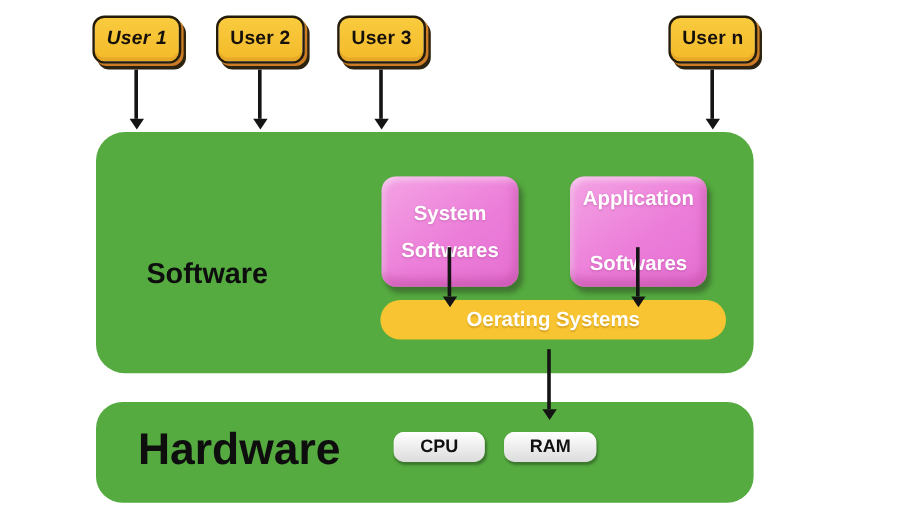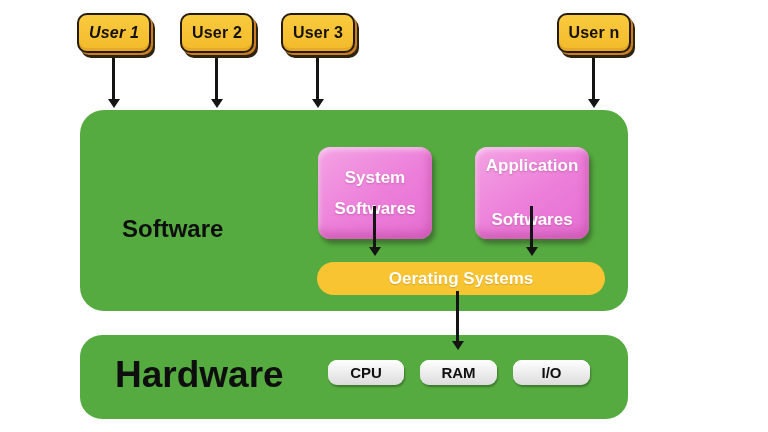--- a/index.html
+++ b/index.html
@@ -59,21 +59,21 @@
                inset 2px 3px 5px rgba(255,255,255,0.45);
     display:flex; flex-direction:column; align-items:center; justify-content:center;
     gap:11px; color:#fff; font-weight:bold; font-size:17px; text-align:center;
     text-shadow:0 1px 2px rgba(140,40,110,0.35);
   }
   .pb-system { left:238px; }
   .pb-application { left:395px;gap:34px; }
 
   
   .os-bar {
-    position:absolute; left:237px; top:152px; width:288px; height:33px;
+    position:absolute; left:237px; top:140px; width:288px; height:33px;
     background:var(--yellow,#f8c431); border-radius:17px;
     display:flex; align-items:center; justify-content:center;
     color:#fff; font-weight:bold; font-size:17px;
     text-shadow:0 1px 1px rgba(160,110,10,0.35);
   }
 
   
   .hw-pill {
     position:absolute; top:25px; height:25px; box-sizing:border-box;
     background:linear-gradient(180deg,#ffffff 0%, #dcdcdc 100%);
@@ -108,21 +108,20 @@
       <span>Softwares</span>
     </div>
 
     <div class="os-bar">Oerating Systems</div>
   </div>
 
   <div class="layer layer-hardware">
     <div class="layer-label label-hardware">Hardware</div>
     <div class="hw-pill hp-ram">RAM</div>
     <div class="hw-pill hp-cpu">CPU</div>
-    <div class="hw-pill hp-io">I/O</div>
   </div>
 
   <div class="arrow a-u1"></div>
   <div class="arrow a-u2"></div>
   <div class="arrow a-u3"></div>
   <div class="arrow a-un"></div>
   <div class="arrow a-sys"></div>
   <div class="arrow a-app"></div>
   <div class="arrow a-os"></div>
 

